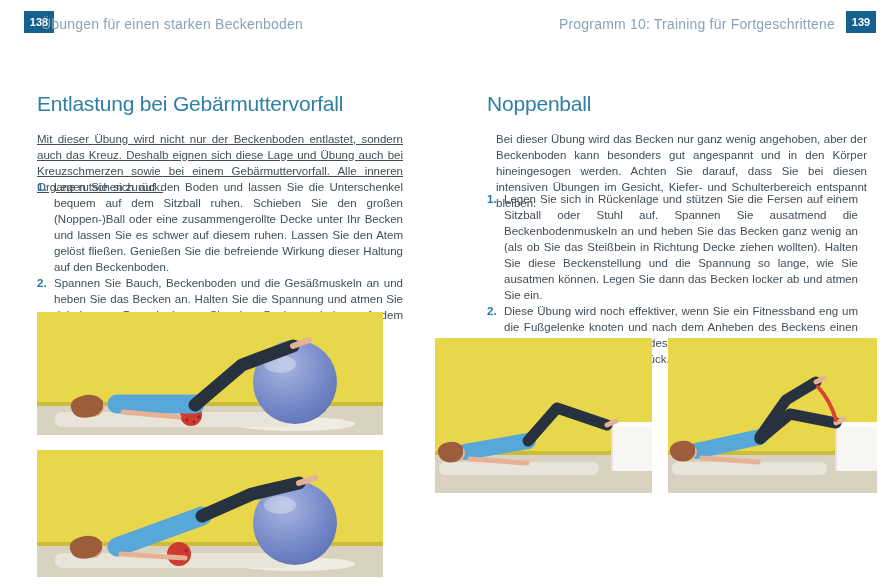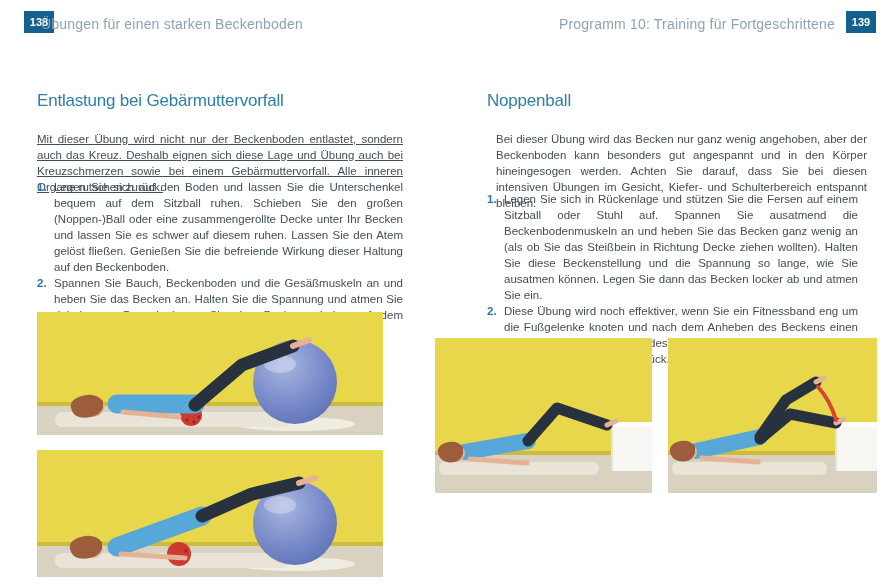--- a/index.html
+++ b/index.html
@@ -9,21 +9,21 @@
   
   .pn{position:absolute;top:11px;width:30px;height:22px;background:#15618e;color:#ffffff;
       font-size:11px;font-weight:700;display:flex;align-items:center;justify-content:center;}
   .pn-left{left:24px;}
   .pn-right{left:846px;}
   .rh{position:absolute;top:16px;font-size:14px;color:#8ba3b6;letter-spacing:.2px;white-space:nowrap;}
   .rh-left{left:41px;}
   .rh-right{right:50px;text-align:right;}
 
   
-  .heading{position:absolute;top:77px;font-size:17px;line-height:25px;font-weight:500;
+  .heading{position:absolute;top:77px;font-size:21px;line-height:25px;font-weight:500;
            color:#2e7fa5;letter-spacing:-0.2px;white-space:nowrap;}
   .h-left{left:37px;}
   .h-right{left:487px;}
 
   
   .intro{position:absolute;top:119px;font-size:11.5px;line-height:16px;color:#414d57;text-align:justify;}
   .intro-left{left:37px;width:366px;text-decoration:underline;}
   .intro-right{left:496px;width:371px;}
 
   .steps{position:absolute;font-size:11.5px;line-height:16px;color:#414d57;}

